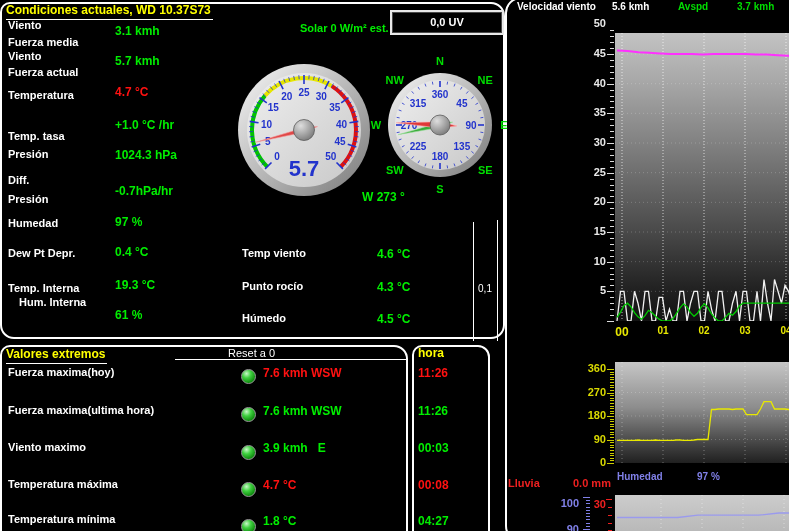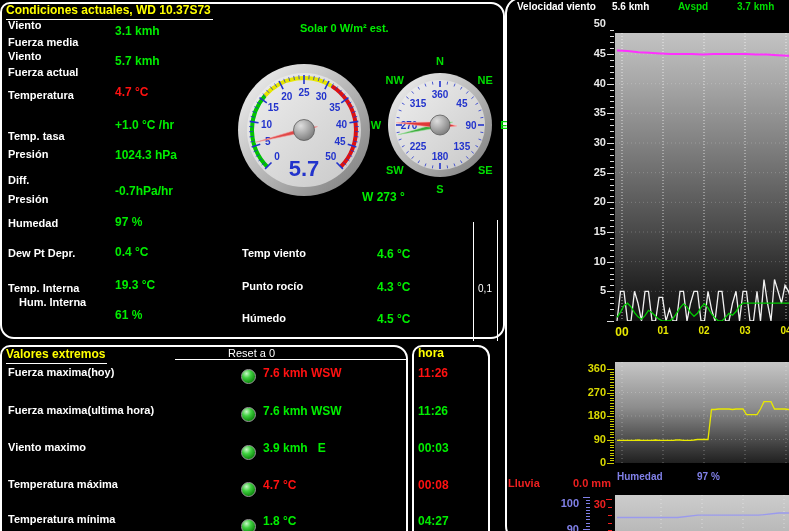--- a/index.html
+++ b/index.html
@@ -38,20 +38,21 @@
 
 <div id="screen">
 
   <div class="panel" id="main-panel" style="left:0;top:2px;width:505px;height:337px;border-radius:10px 14px 14px 14px;"></div>
   <div class="panel" id="extremes-panel" style="left:0;top:345px;width:408px;height:200px;border-radius:10px 14px 0 0;"></div>
   <div class="panel" id="hora-panel" style="left:412px;top:345px;width:78px;height:200px;border-radius:10px 12px 0 0;"></div>
   <div class="panel" id="charts-panel" style="left:505px;top:-3px;width:300px;height:545px;border-radius:16px 0 0 16px;"></div>
 
   <div class="ptitle" style="left:6px;top:3px;">Condiciones actuales, WD 10.37S73</div>
   <span class="val" style="left:270px;top:22px;font-size:11px;margin-left:30px;">Solar 0 W/m² est.</span>
+  <div class="uvbox">0,0 UV</div>
 
   <span class="lbl" style="left:8px;top:19px;">Viento</span>
   <span class="lbl" style="left:8px;top:36px;">Fuerza media</span>
   <span class="val" style="left:115px;top:24px;">3.1 kmh</span>
 
   <span class="lbl" style="left:8px;top:50px;">Viento</span>
   <span class="lbl" style="left:8px;top:66px;">Fuerza actual</span>
   <span class="val" style="left:115px;top:54px;">5.7 kmh</span>
 
   <span class="lbl" style="left:8px;top:89px;">Temperatura</span>

